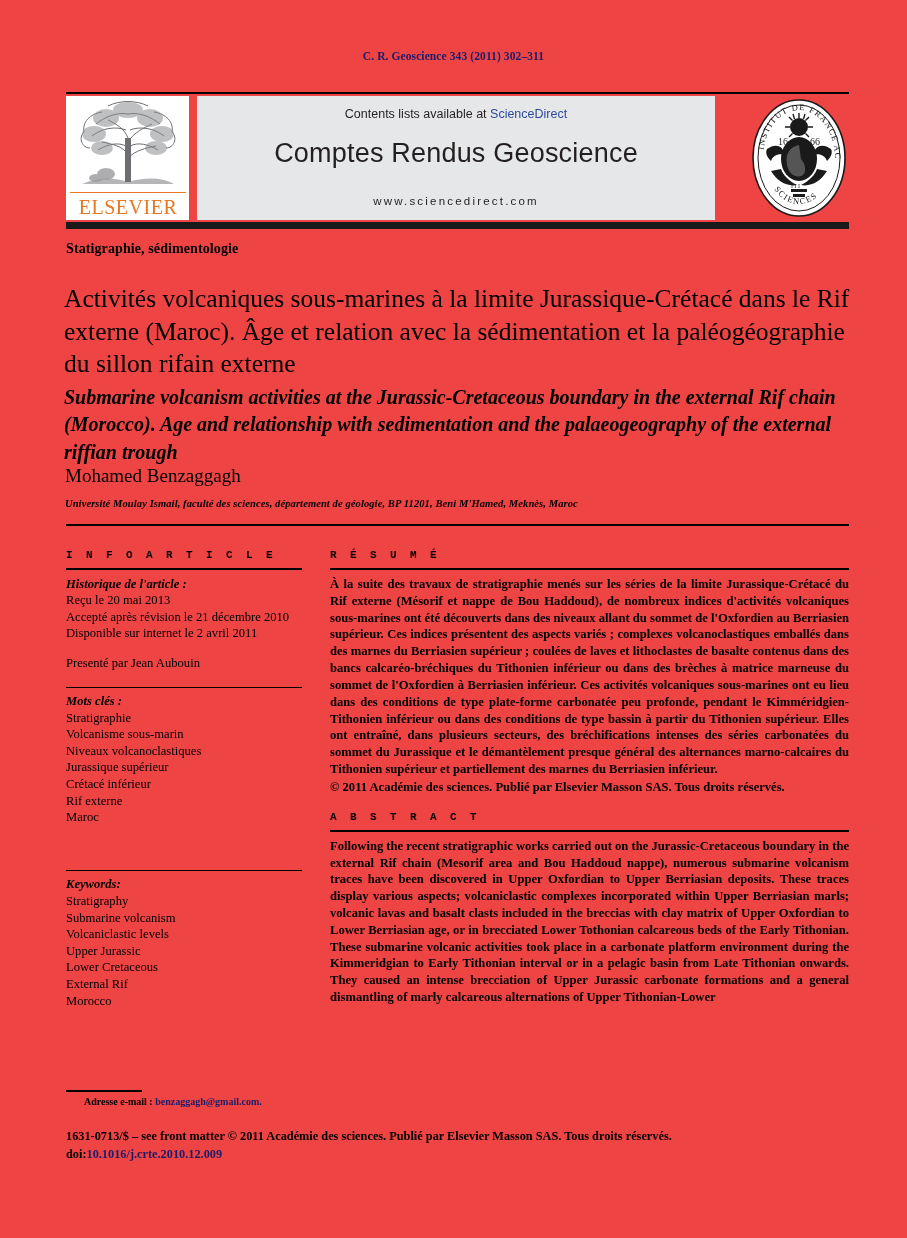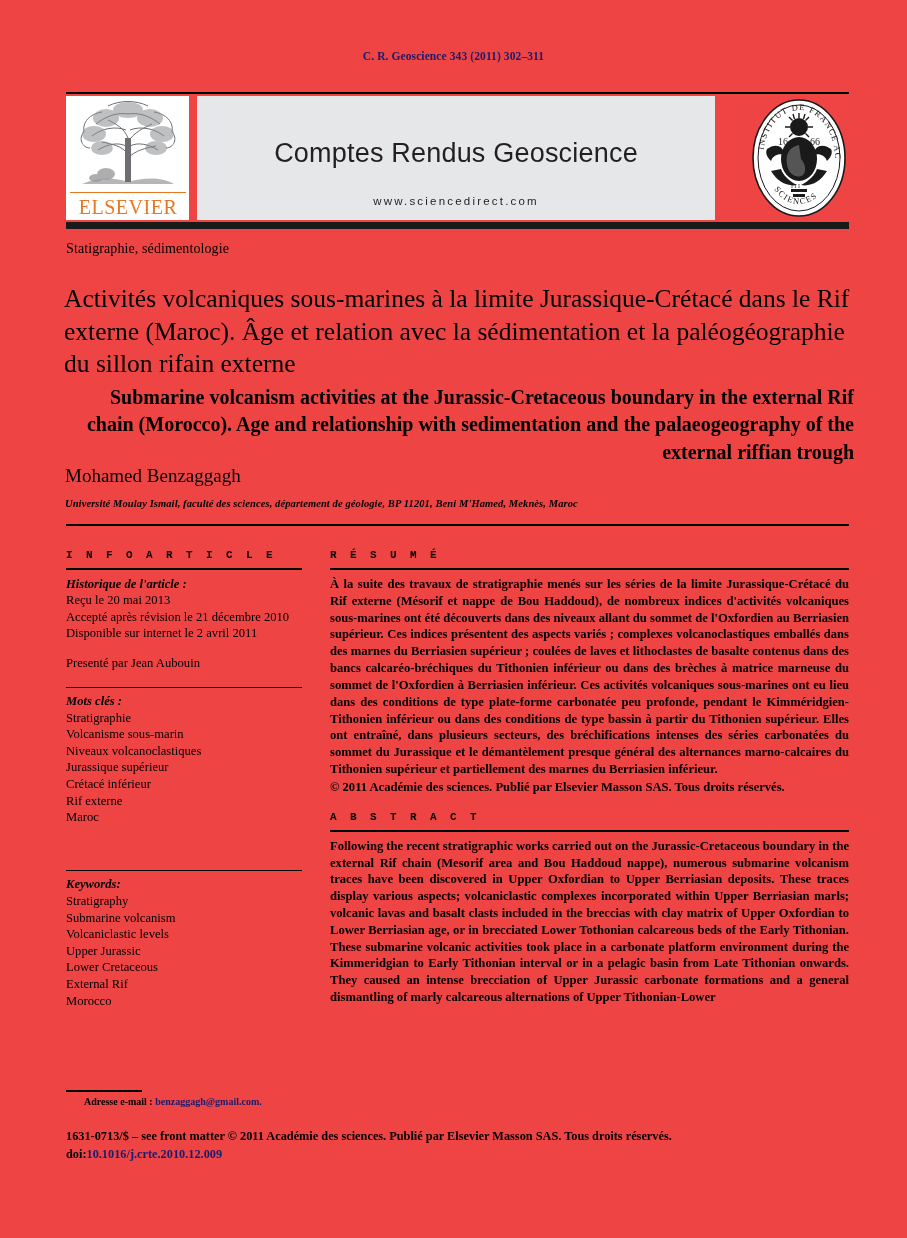--- a/index.html
+++ b/index.html
@@ -136,42 +136,42 @@
     width: 100px;
     height: 122px;
   }
 
   
   .section-label {
     position: absolute;
     top: 241px;
     left: 66px;
     font-size: 14px;
-    font-weight: normal;
+    font-weight: bold;
     letter-spacing: 0.1px;
   }
   .title-fr {
     position: absolute;
     top: 266px;
     left: 64px;
     width: 790px;
     font-size: 25.5px;
     line-height: 1.28;
     font-weight: 400;
     color: #000;
   }
   .title-en {
     position: absolute;
     top: 367px;
     left: 64px;
     width: 790px;
     font-size: 20px;
     line-height: 1.38;
+    font-style: italic;
     color: #000;
-    text-align: right;
   }
   .author {
     position: absolute;
     top: 465px;
     left: 65px;
     font-size: 19px;
   }
   .affiliation {
     position: absolute;
     top: 498px;
@@ -323,20 +323,23 @@
         </g>
         <g fill="#9a9b9d" opacity="0.8">
           <ellipse cx="34" cy="76" rx="9" ry="6"></ellipse>
           <ellipse cx="24" cy="80" rx="7" ry="4"></ellipse>
         </g>
       </svg>
       <div class="els-word">ELSEVIER</div>
     </div>
 
     <div class="grey-band">
+      <div class="contents-line">
+        <span>Contents lists available at </span><span class="sd">ScienceDirect</span>
+      </div>
       <div class="journal-name">Comptes Rendus Geoscience</div>
       <div class="sd-url">www.sciencedirect.com</div>
     </div>
 
     <svg class="seal" viewBox="0 0 100 122">
       <ellipse cx="50" cy="61" rx="46" ry="58" fill="#fff" stroke="#1a1a1a" stroke-width="1.6"></ellipse>
       <ellipse cx="50" cy="61" rx="41" ry="53" fill="none" stroke="#1a1a1a" stroke-width="1"></ellipse>
       <path id="arcTop" d="M14 61 A36 48 0 0 1 86 61" fill="none"></path>
       <path id="arcBot" d="M16 61 A34 46 0 0 0 84 61" fill="none"></path>
       <text font-family="Liberation Serif, serif" font-size="8.5" fill="#1a1a1a" letter-spacing="1.2">

